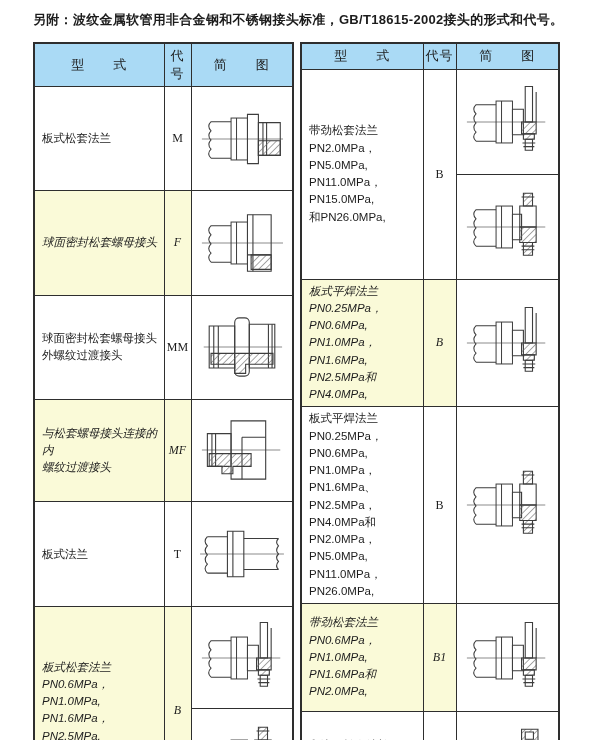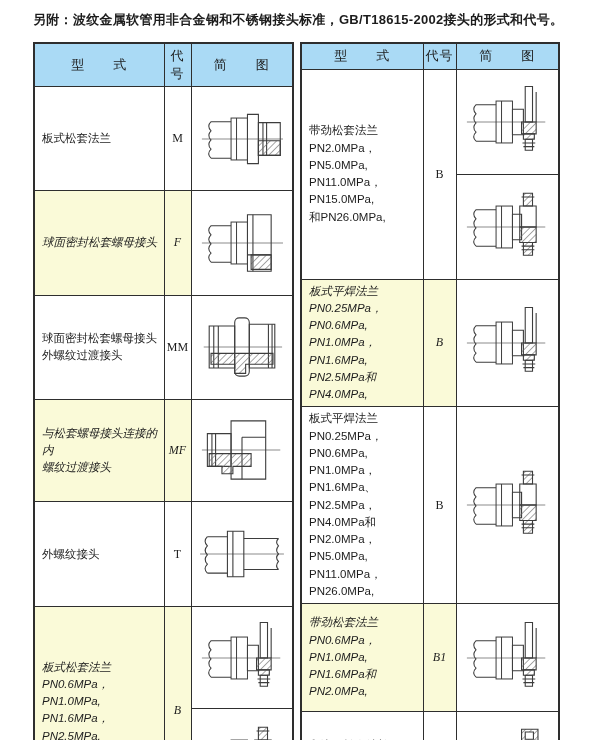--- a/index.html
+++ b/index.html
@@ -199,21 +199,21 @@
       <td class="type yellow">与松套螺母接头连接的内
 螺纹过渡接头</td>
       <td class="code yellow">MF</td>
       <td class="diag-cell">
         <svg class="diag" viewBox="0 0 100 90">
               <use href="#sym-adapter-fitting"></use>
             </svg>
       </td>
     </tr>
     <tr class="h91">
-      <td class="type">外螺纹接头</td>
+      <td class="type">板式法兰</td>
       <td class="code">T</td>
       <td class="diag-cell">
         <svg class="diag" viewBox="0 0 100 90">
               <use href="#sym-butt-weld-tube"></use>
             </svg>
       </td>
     </tr>
     <tr class="h88">
       <td class="type yellow" rowspan="2">板式松套法兰
 PN0.6MPa，PN1.0MPa,

